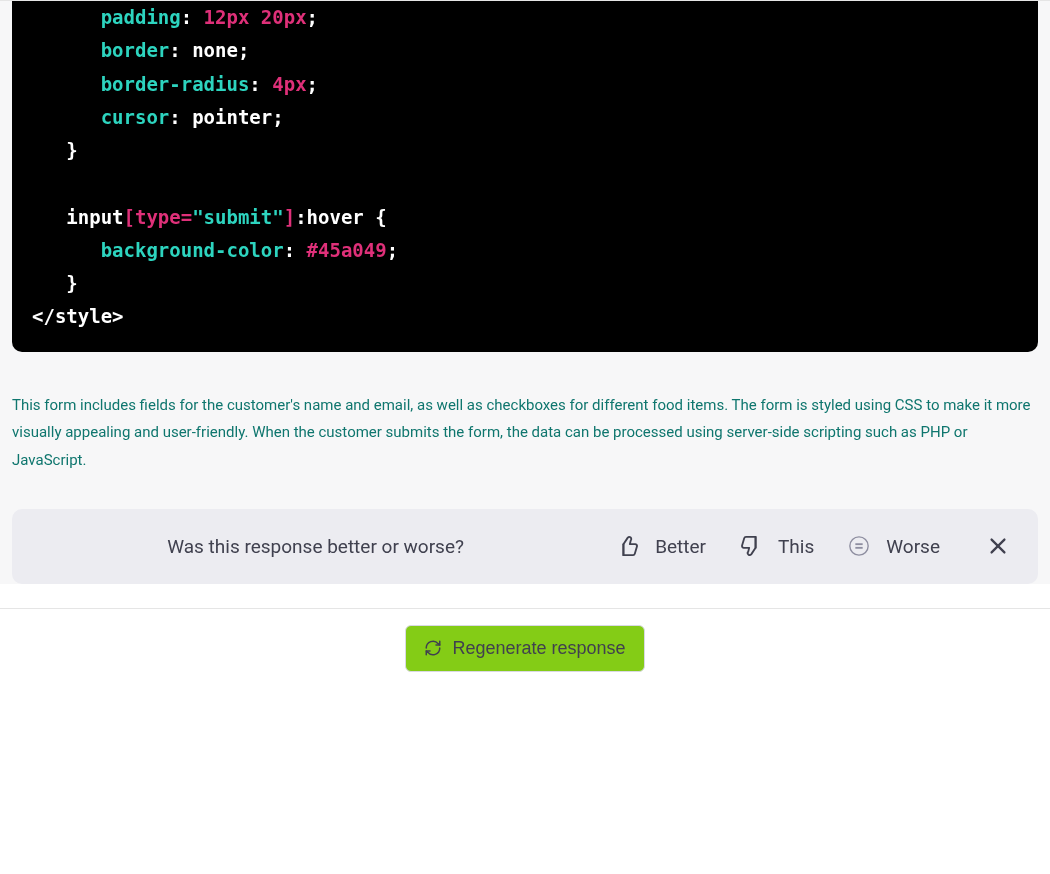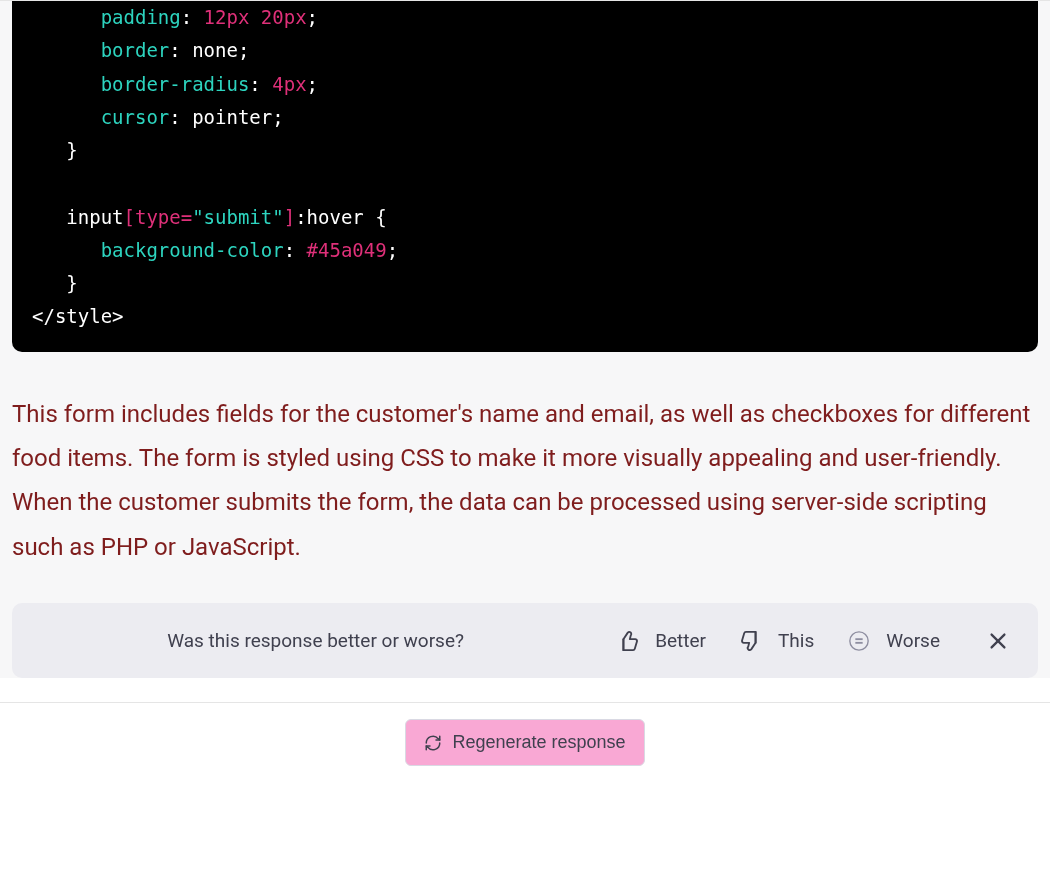--- a/index.html
+++ b/index.html
@@ -23,35 +23,36 @@
       background: #000000;
       color: #ffffff;
       font-family: "SF Mono", Menlo, Monaco, Consolas, monospace;
       font-size: 19px;
       line-height: 1.75;
       padding: 0 20px 18px 20px;
       margin: 0 12px;
       border-radius: 0 0 10px 10px;
       white-space: pre;
       overflow: hidden;
+      font-weight: bold;
     }
     .tok-prop { color: #2dd4bf; }
     .tok-punc { color: #ffffff; }
     .tok-num { color: #df3079; }
     .tok-val { color: #ffffff; }
     .tok-sel { color: #ffffff; }
     .tok-attr { color: #df3079; }
     .tok-brace { color: #ffffff; }
     .tok-tag { color: #ffffff; }
     .tok-str { color: #2dd4bf; }
 
     .description {
-      font-size: 24px;
+      font-size: 15px;
       line-height: 1.85;
-      color: #7f1d1d;
+      color: #0f766e;
       padding: 40px 12px 34px 12px;
       margin: 0;
     }
 
     .feedback-bar {
       background: #ececf1;
       border-radius: 10px;
       margin: 0 12px 24px 12px;
       padding: 22px 28px;
       display: flex;
@@ -96,21 +97,21 @@
       justify-content: center;
       padding: 16px 0 24px 0;
       background: #ffffff;
       border-top: 1px solid #e5e5e5;
     }
     .regenerate-btn {
       display: inline-flex;
       align-items: center;
       gap: 10px;
       border: 1px solid #d9d9e3;
-      background: #f9a8d4;
+      background: #84cc16;
       border-radius: 6px;
       padding: 12px 18px;
       font-size: 18px;
       color: #40414f;
       cursor: pointer;
     }
     .regenerate-btn .icon {
       width: 18px;
       height: 18px;
       display: inline-flex;

